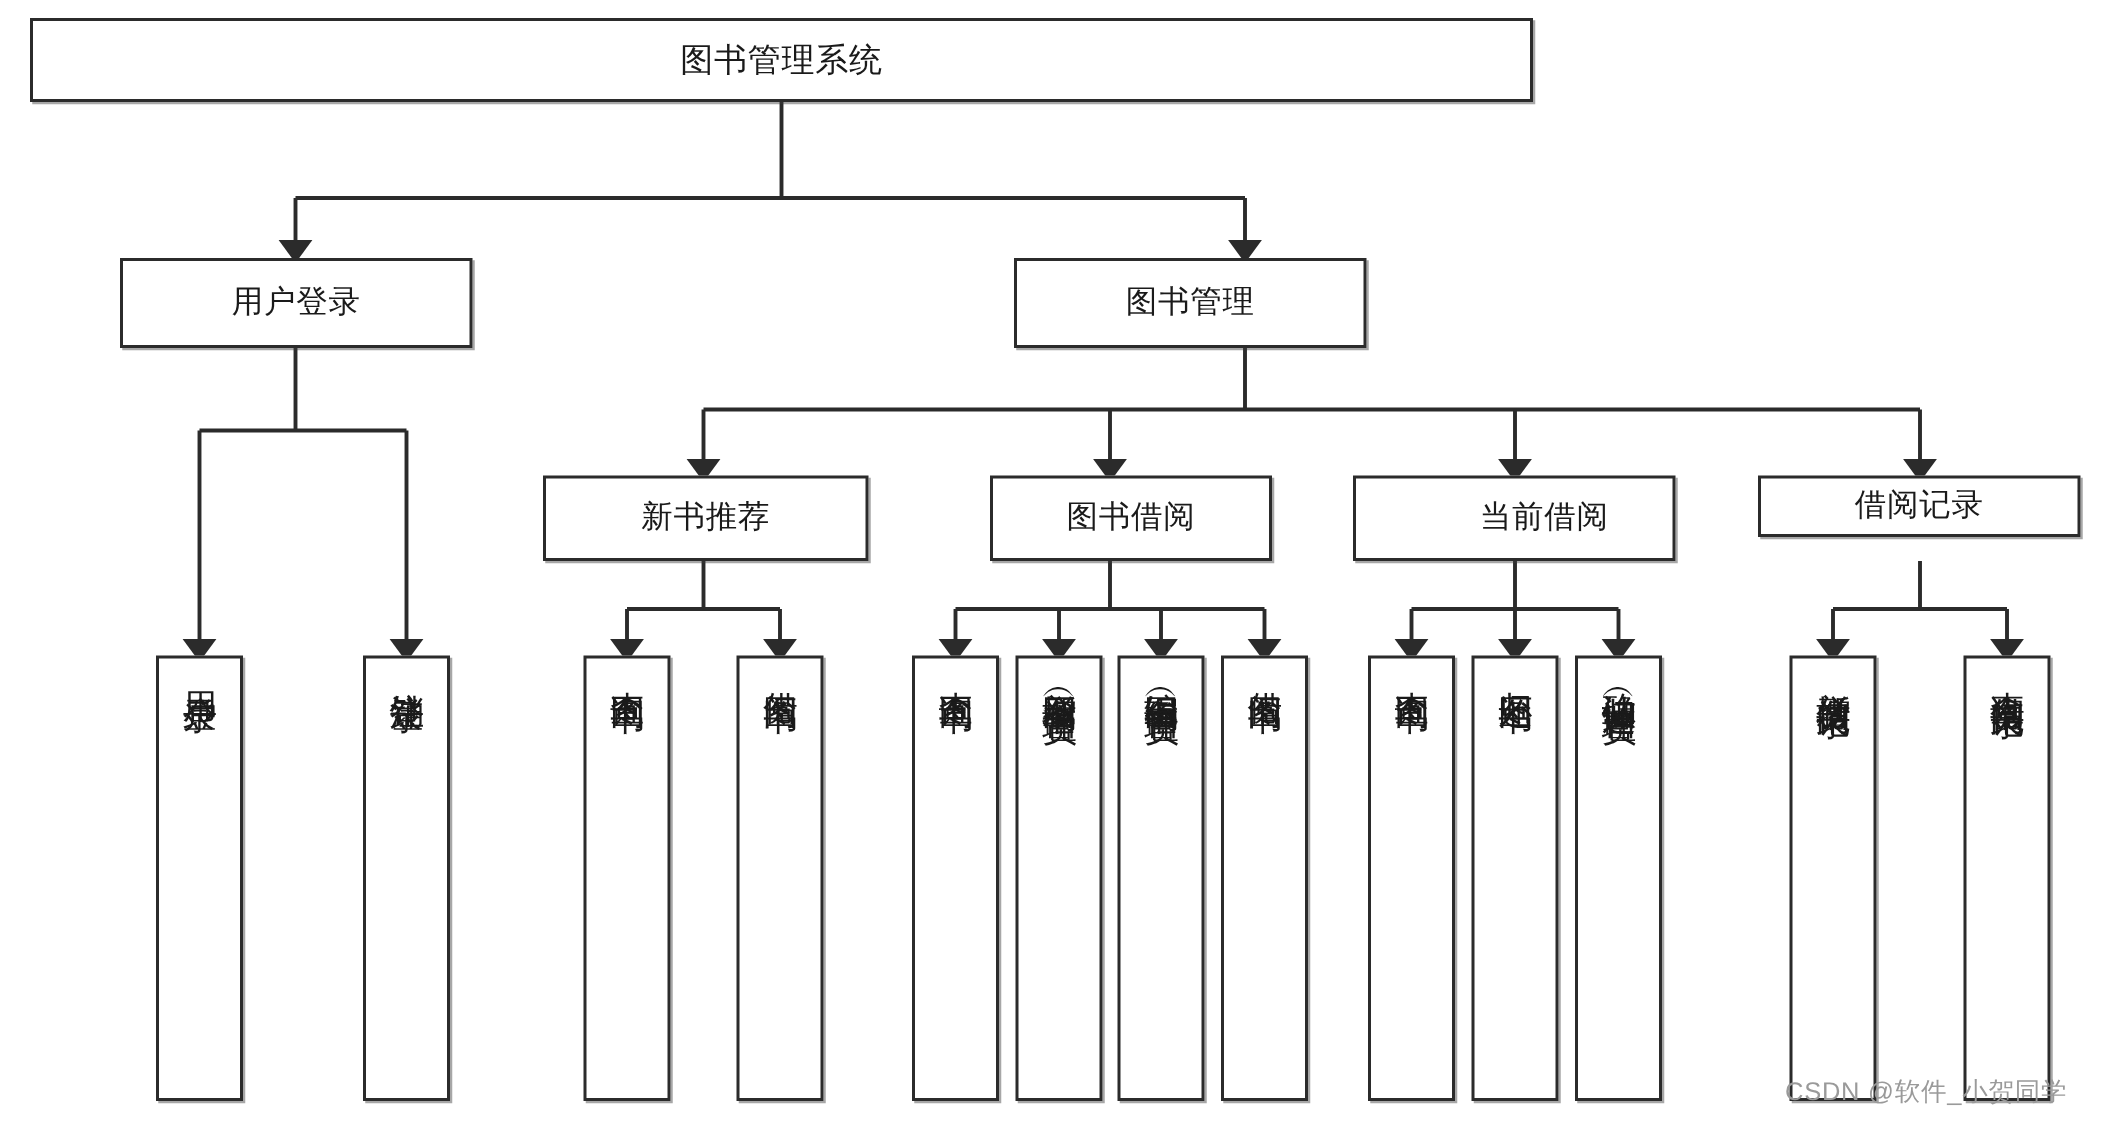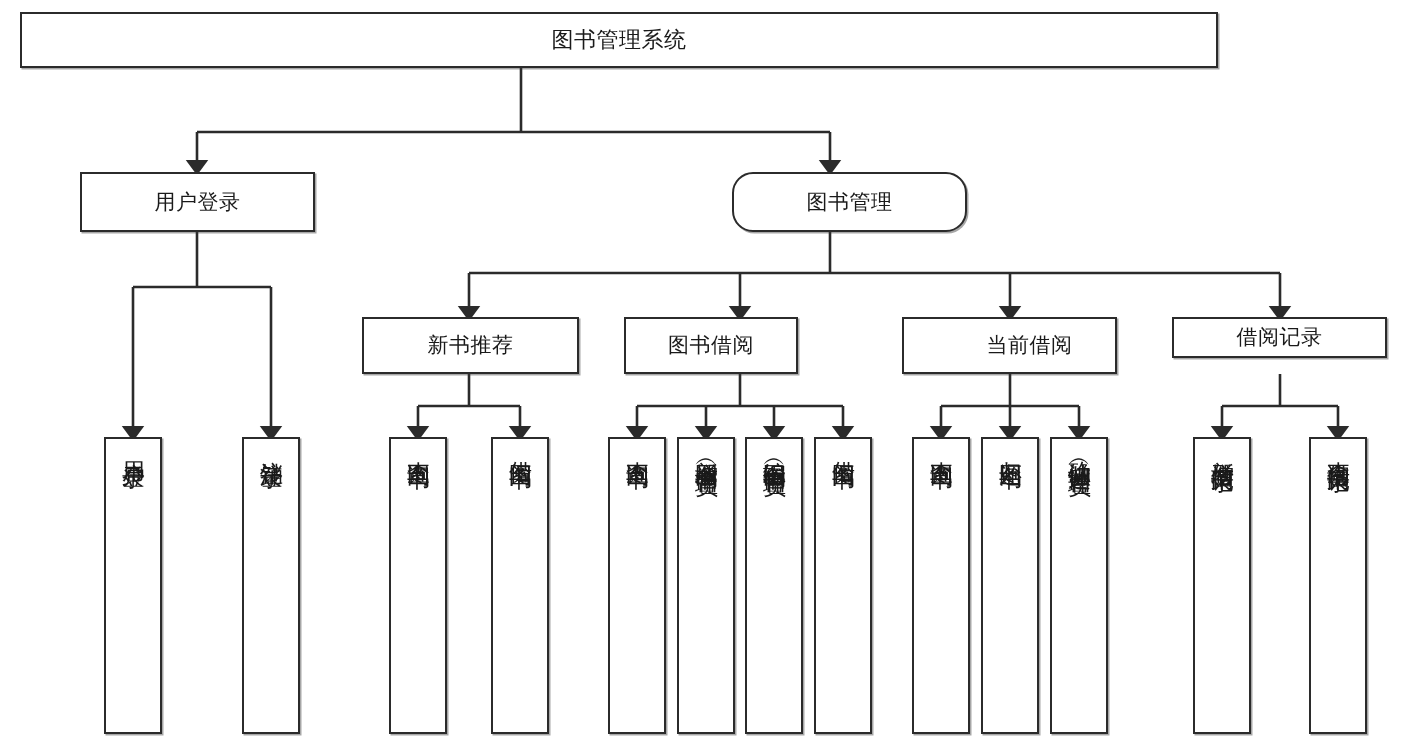--- a/index.html
+++ b/index.html
@@ -115,35 +115,35 @@
       <path d="M1010,406 L1010,432" marker-end="url(#ah)"></path>
       <path d="M1079,406 L1079,432" marker-end="url(#ah)"></path>
 
       <path d="M1280,374 L1280,406"></path>
       <path d="M1222,406 L1338,406"></path>
       <path d="M1222,406 L1222,432" marker-end="url(#ah)"></path>
       <path d="M1338,406 L1338,432" marker-end="url(#ah)"></path>
     </g>
   </svg>
 
-  <div class="node root" style="left:20px; top:12px; width:1198px; height:56px;">
+  <div class="node root" style="left:20px; top:12px; width:1002px; height:56px;">
     <span class="lbl">图书管理系统</span>
   </div>
 
   <div class="node" style="left:80px; top:172px; width:235px; height:60px;">
     <span class="lbl">用户登录</span>
   </div>
-  <div class="node" style="left:732px; top:172px; width:235px; height:60px;border-radius:21px;">
+  <div class="node" style="left:676px; top:172px; width:235px; height:60px;">
     <span class="lbl">图书管理</span>
   </div>
 
   <div class="node" style="left:362px; top:317px; width:217px; height:57px;">
     <span class="lbl">新书推荐</span>
   </div>
-  <div class="node" style="left:624px; top:317px; width:174px; height:57px;">
+  <div class="node" style="left:660px; top:317px; width:188px; height:57px;">
     <span class="lbl">图书借阅</span>
   </div>
   <div class="node" style="left:902px; top:317px; width:215px; height:57px;padding-left:40px;">
     <span class="lbl">当前借阅</span>
   </div>
   <div class="node" style="left:1172px; top:317px; width:215px; height:41px;">
     <span class="lbl">借阅记录</span>
   </div>
 
   <div class="node leaf" style="left:104px; top:437px; width:58px; height:297px;">
@@ -183,14 +183,15 @@
     <span class="lbl">确认归还（管理员）</span>
   </div>
 
   <div class="node leaf" style="left:1193px; top:437px; width:58px; height:297px;">
     <span class="lbl">新增借阅记录</span>
   </div>
   <div class="node leaf" style="left:1309px; top:437px; width:58px; height:297px;">
     <span class="lbl">查询借阅记录</span>
   </div>
 
+  <div class="watermark" style="left:1190px; top:716px;">CSDN @软件_小贺同学</div>
 
 </div>
 
 </body></html>

